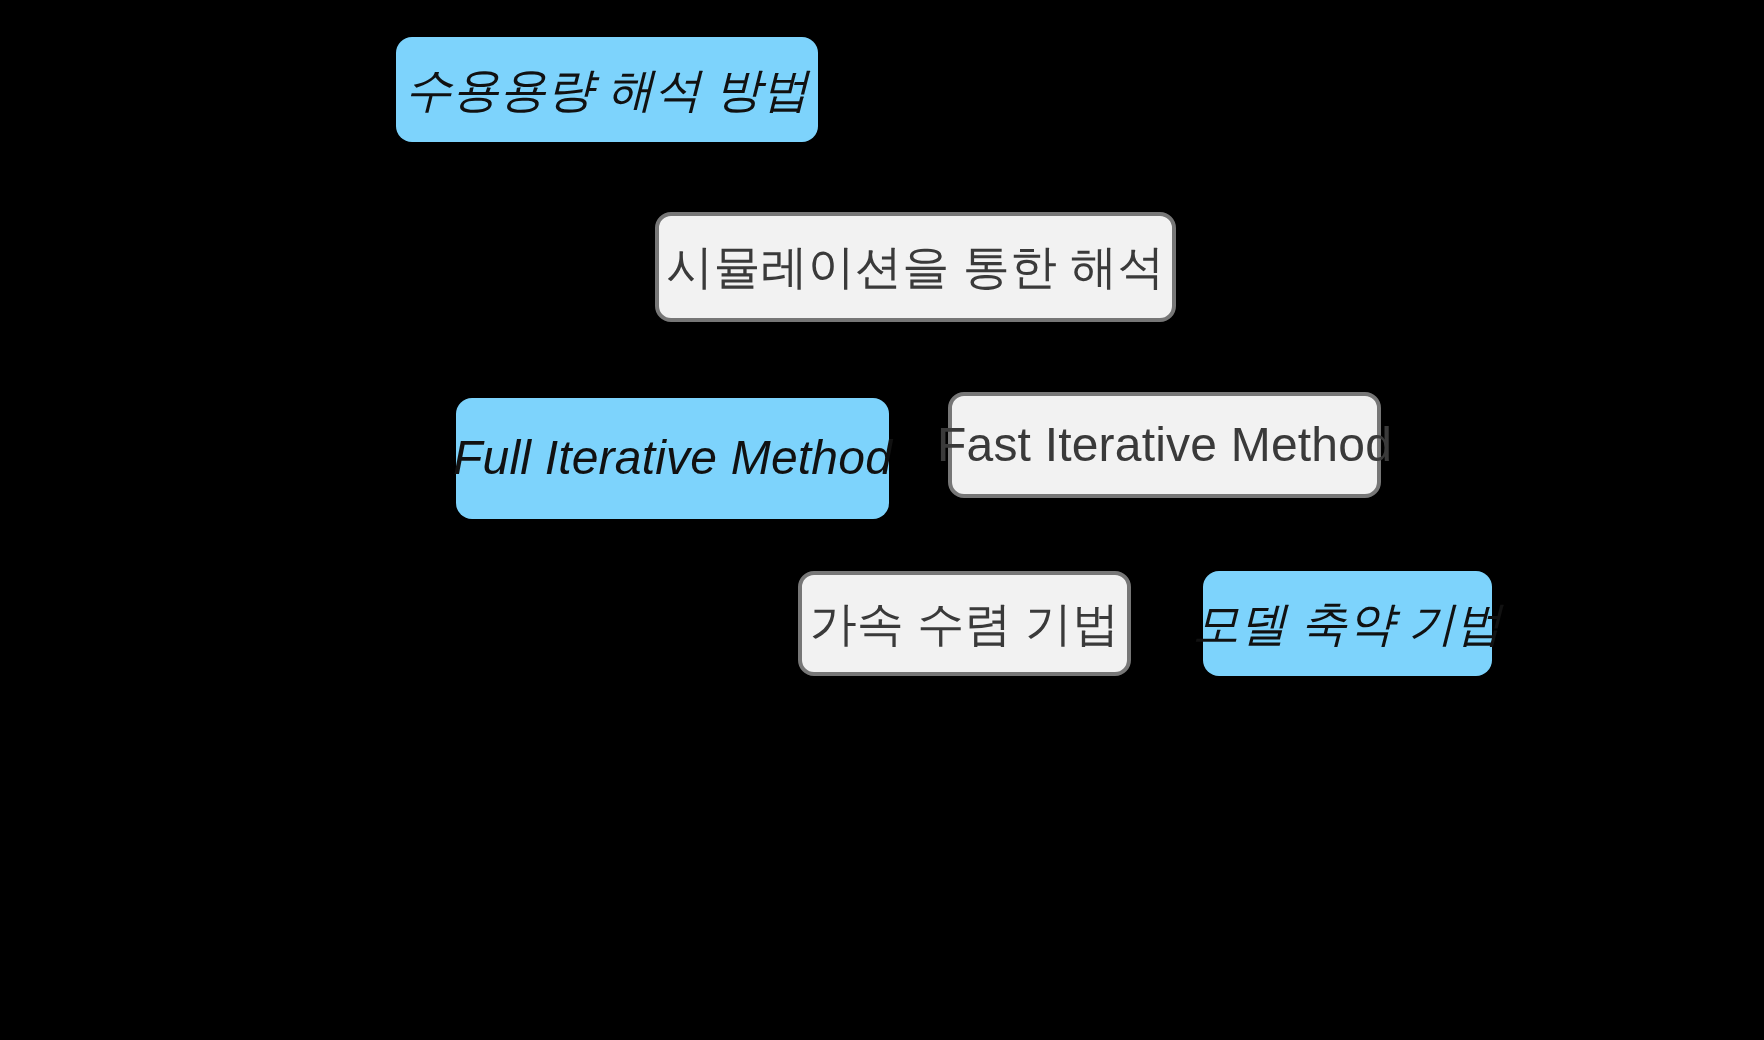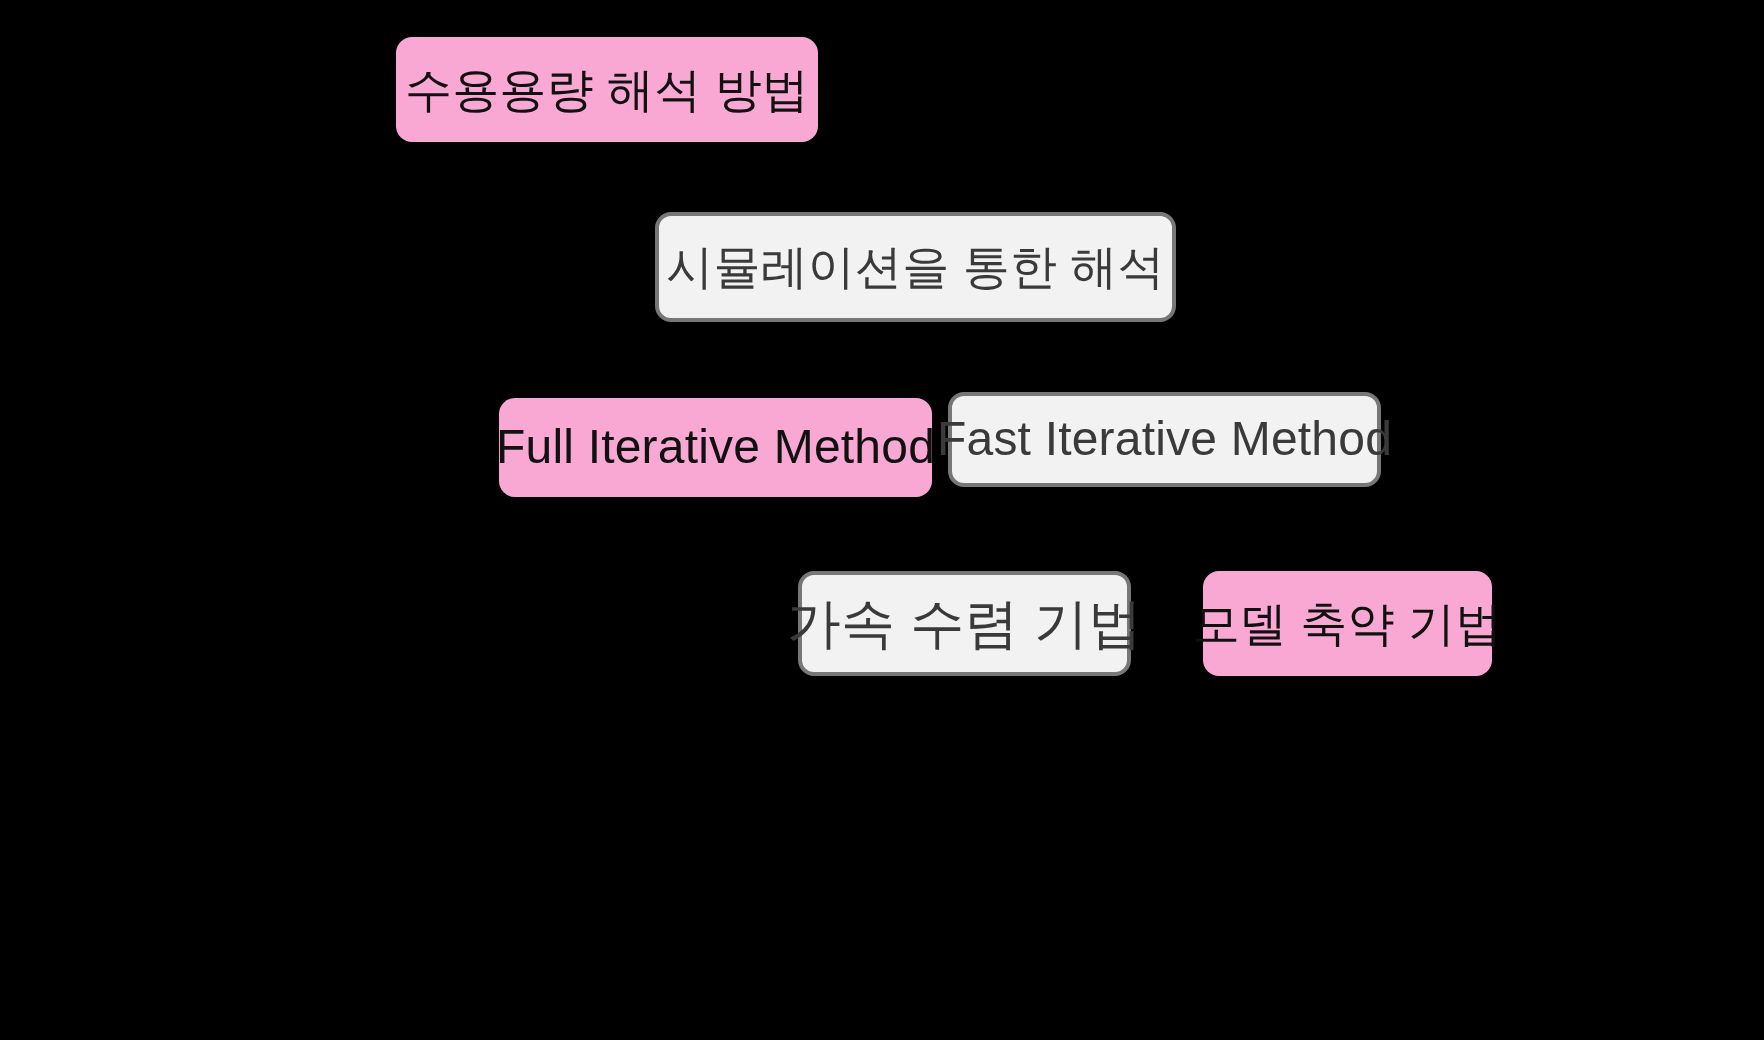--- a/index.html
+++ b/index.html
@@ -30,41 +30,42 @@
     align-items: center;
     justify-content: center;
     text-align: center;
     border-radius: 16px;
     line-height: 1.1;
     white-space: nowrap;
     letter-spacing: 0.2px;
   }
   
   .node.plain {
-    background: #f9a8d4;
+    background: #7dd3fc;
     color: #111111;
     border: none;
+    font-style: italic;
   }
   
   .node.outlined {
     background: #f2f2f2;
     color: #3a3a3a;
     border: 4px solid #777777;
   }
   .node .label {
     display: block;
     padding: 0 10px;
   }
   
   #n-root      { left: 396px;  top: 37px;  width: 422px; height: 105px; font-size: 47px; }
   #n-formula   { left: 38px;   top: 218px; width: 517px; height: 104px; font-size: 47px; }
   #n-sim       { left: 655px;  top: 212px; width: 521px; height: 110px; font-size: 47px; }
-  #n-full      { left: 456px;  top: 398px; width: 433px; height: 99px;  font-size: 48px; margin-left: 43px; }
-  #n-fast      { left: 948px;  top: 392px; width: 433px; height: 95px; font-size: 48px; }
-  #n-accel     { left: 798px;  top: 571px; width: 333px; height: 105px; font-size: 54px; }
+  #n-full      { left: 456px;  top: 398px; width: 433px; height: 121px;  font-size: 48px; }
+  #n-fast      { left: 948px;  top: 392px; width: 433px; height: 106px; font-size: 48px; }
+  #n-accel     { left: 798px;  top: 571px; width: 333px; height: 105px; font-size: 47px; }
   #n-reduce    { left: 1203px; top: 571px; width: 289px; height: 105px; font-size: 47px; }
 </style>
 </head>
 <body>
 
 <div id="canvas">
 
   <div class="node plain" id="n-root">
     <span class="label">수용용량 해석 방법</span>
   </div>

